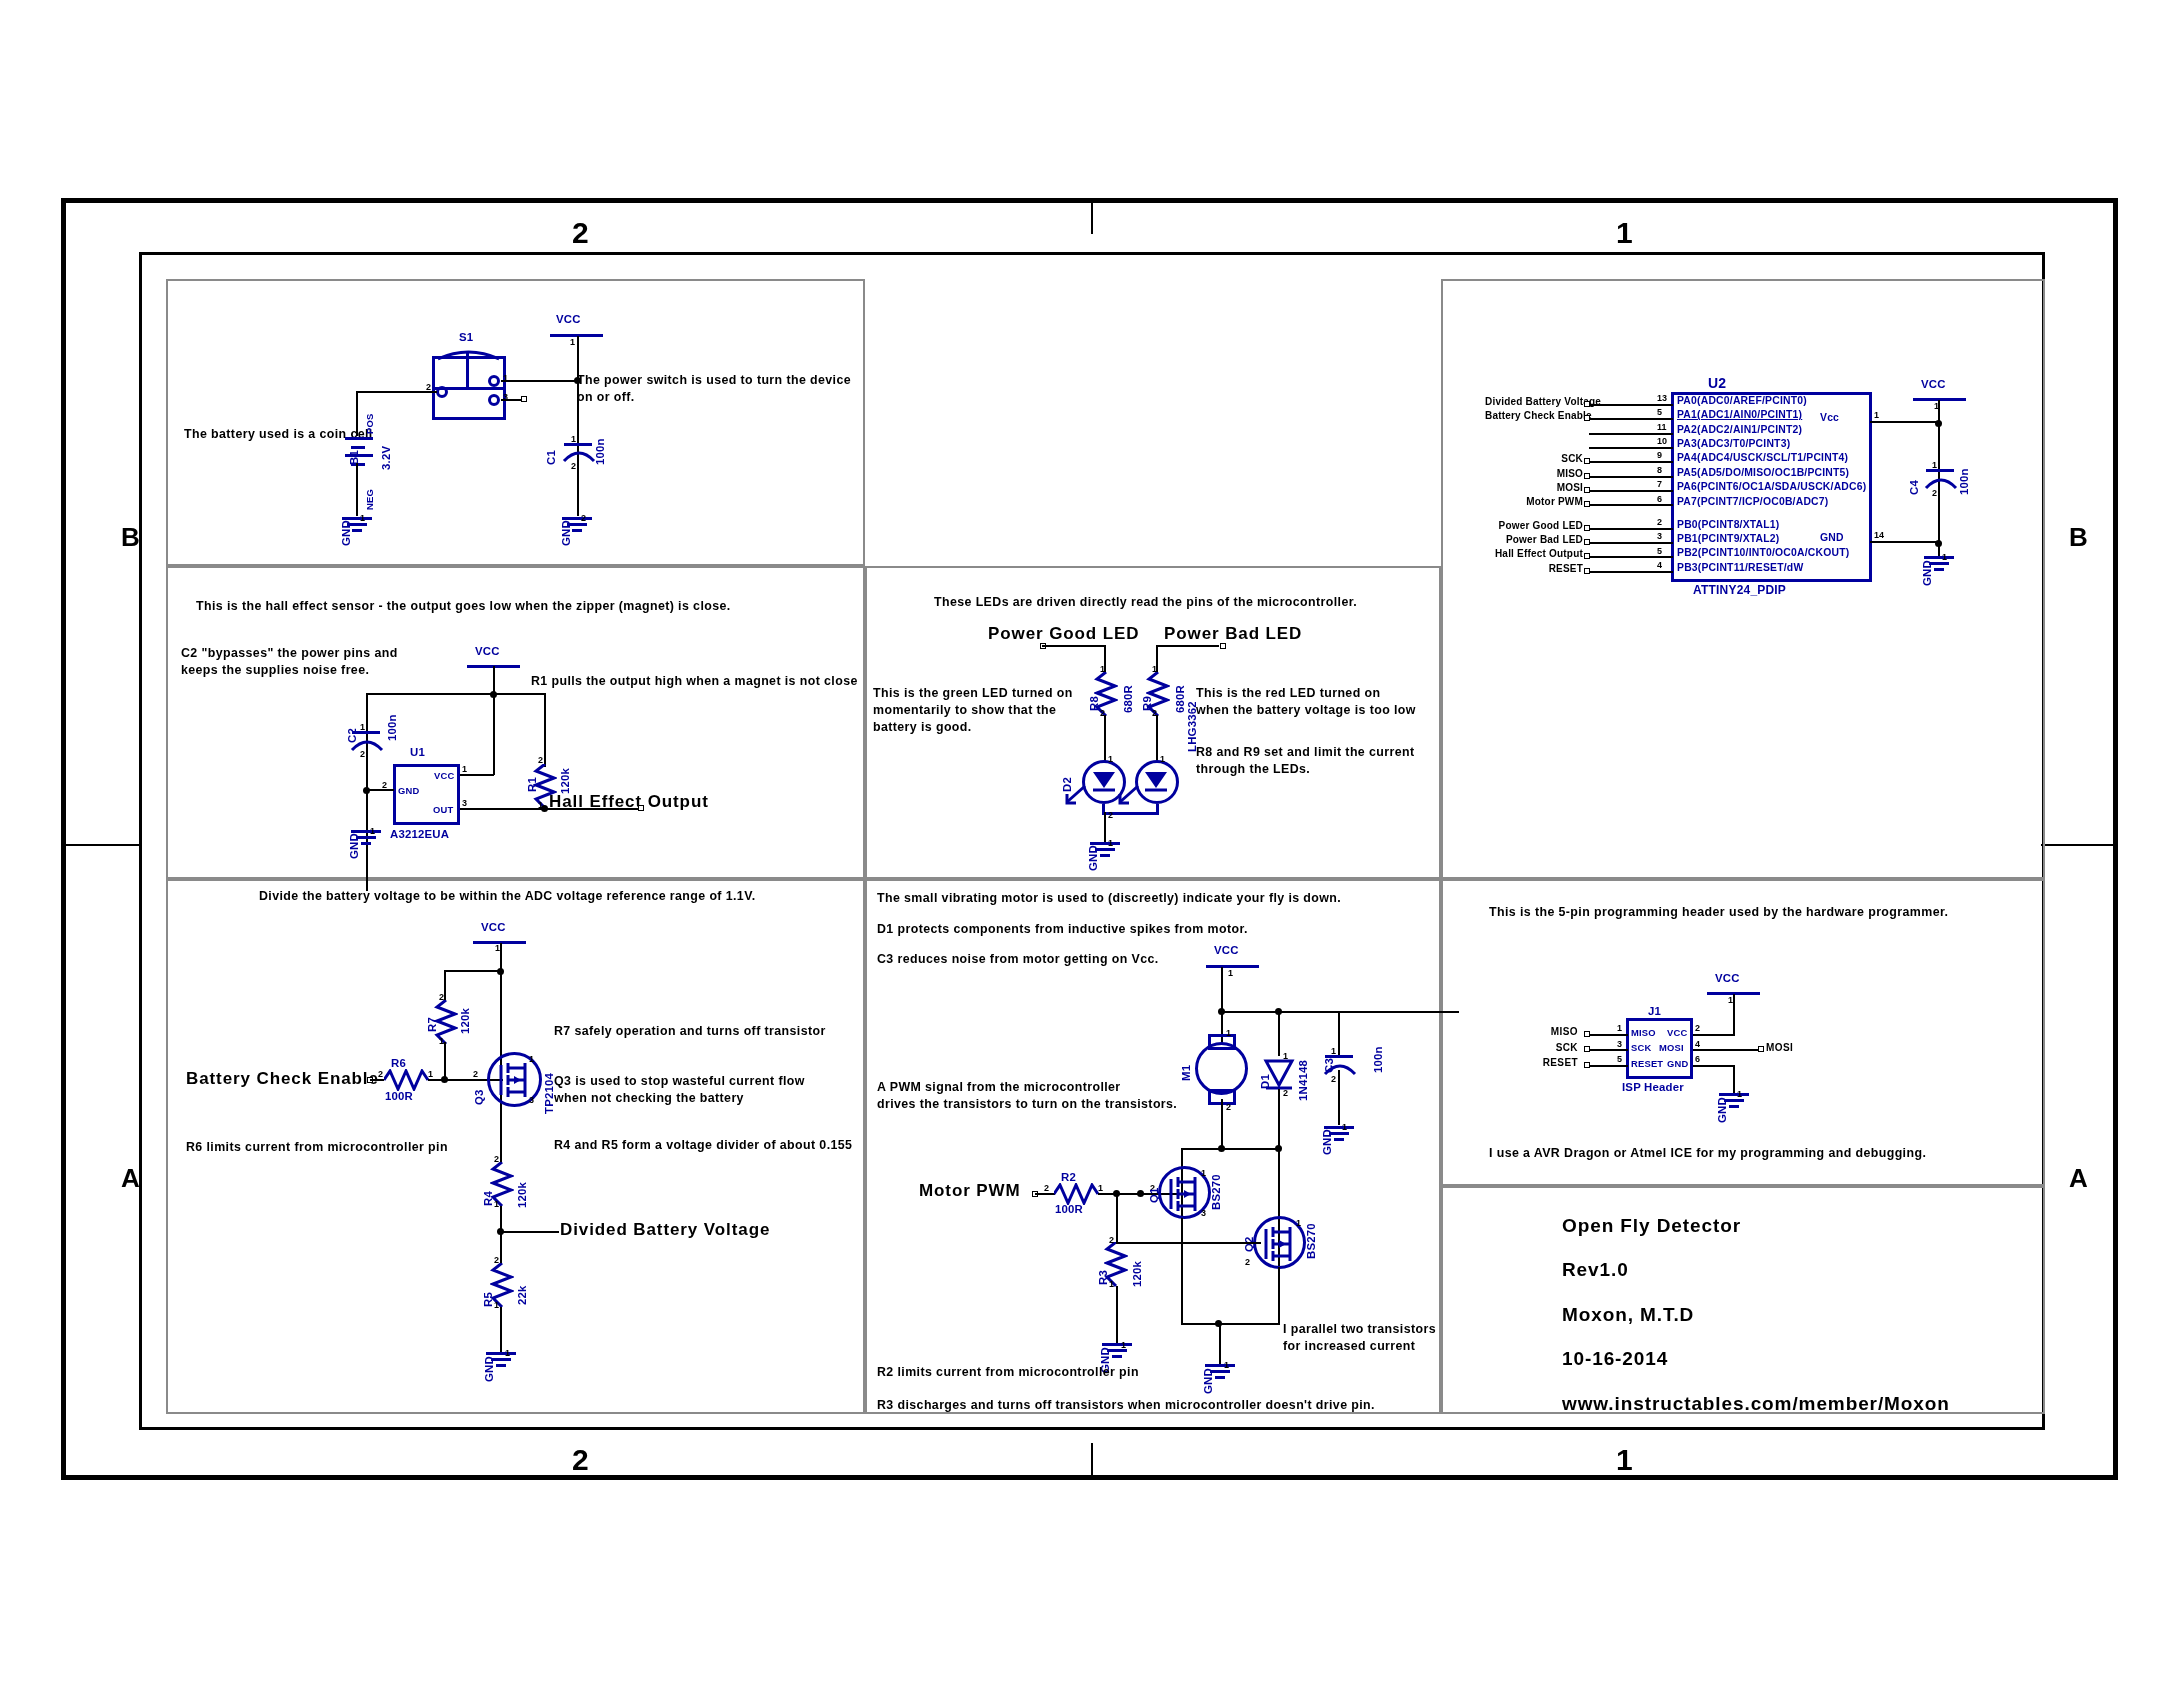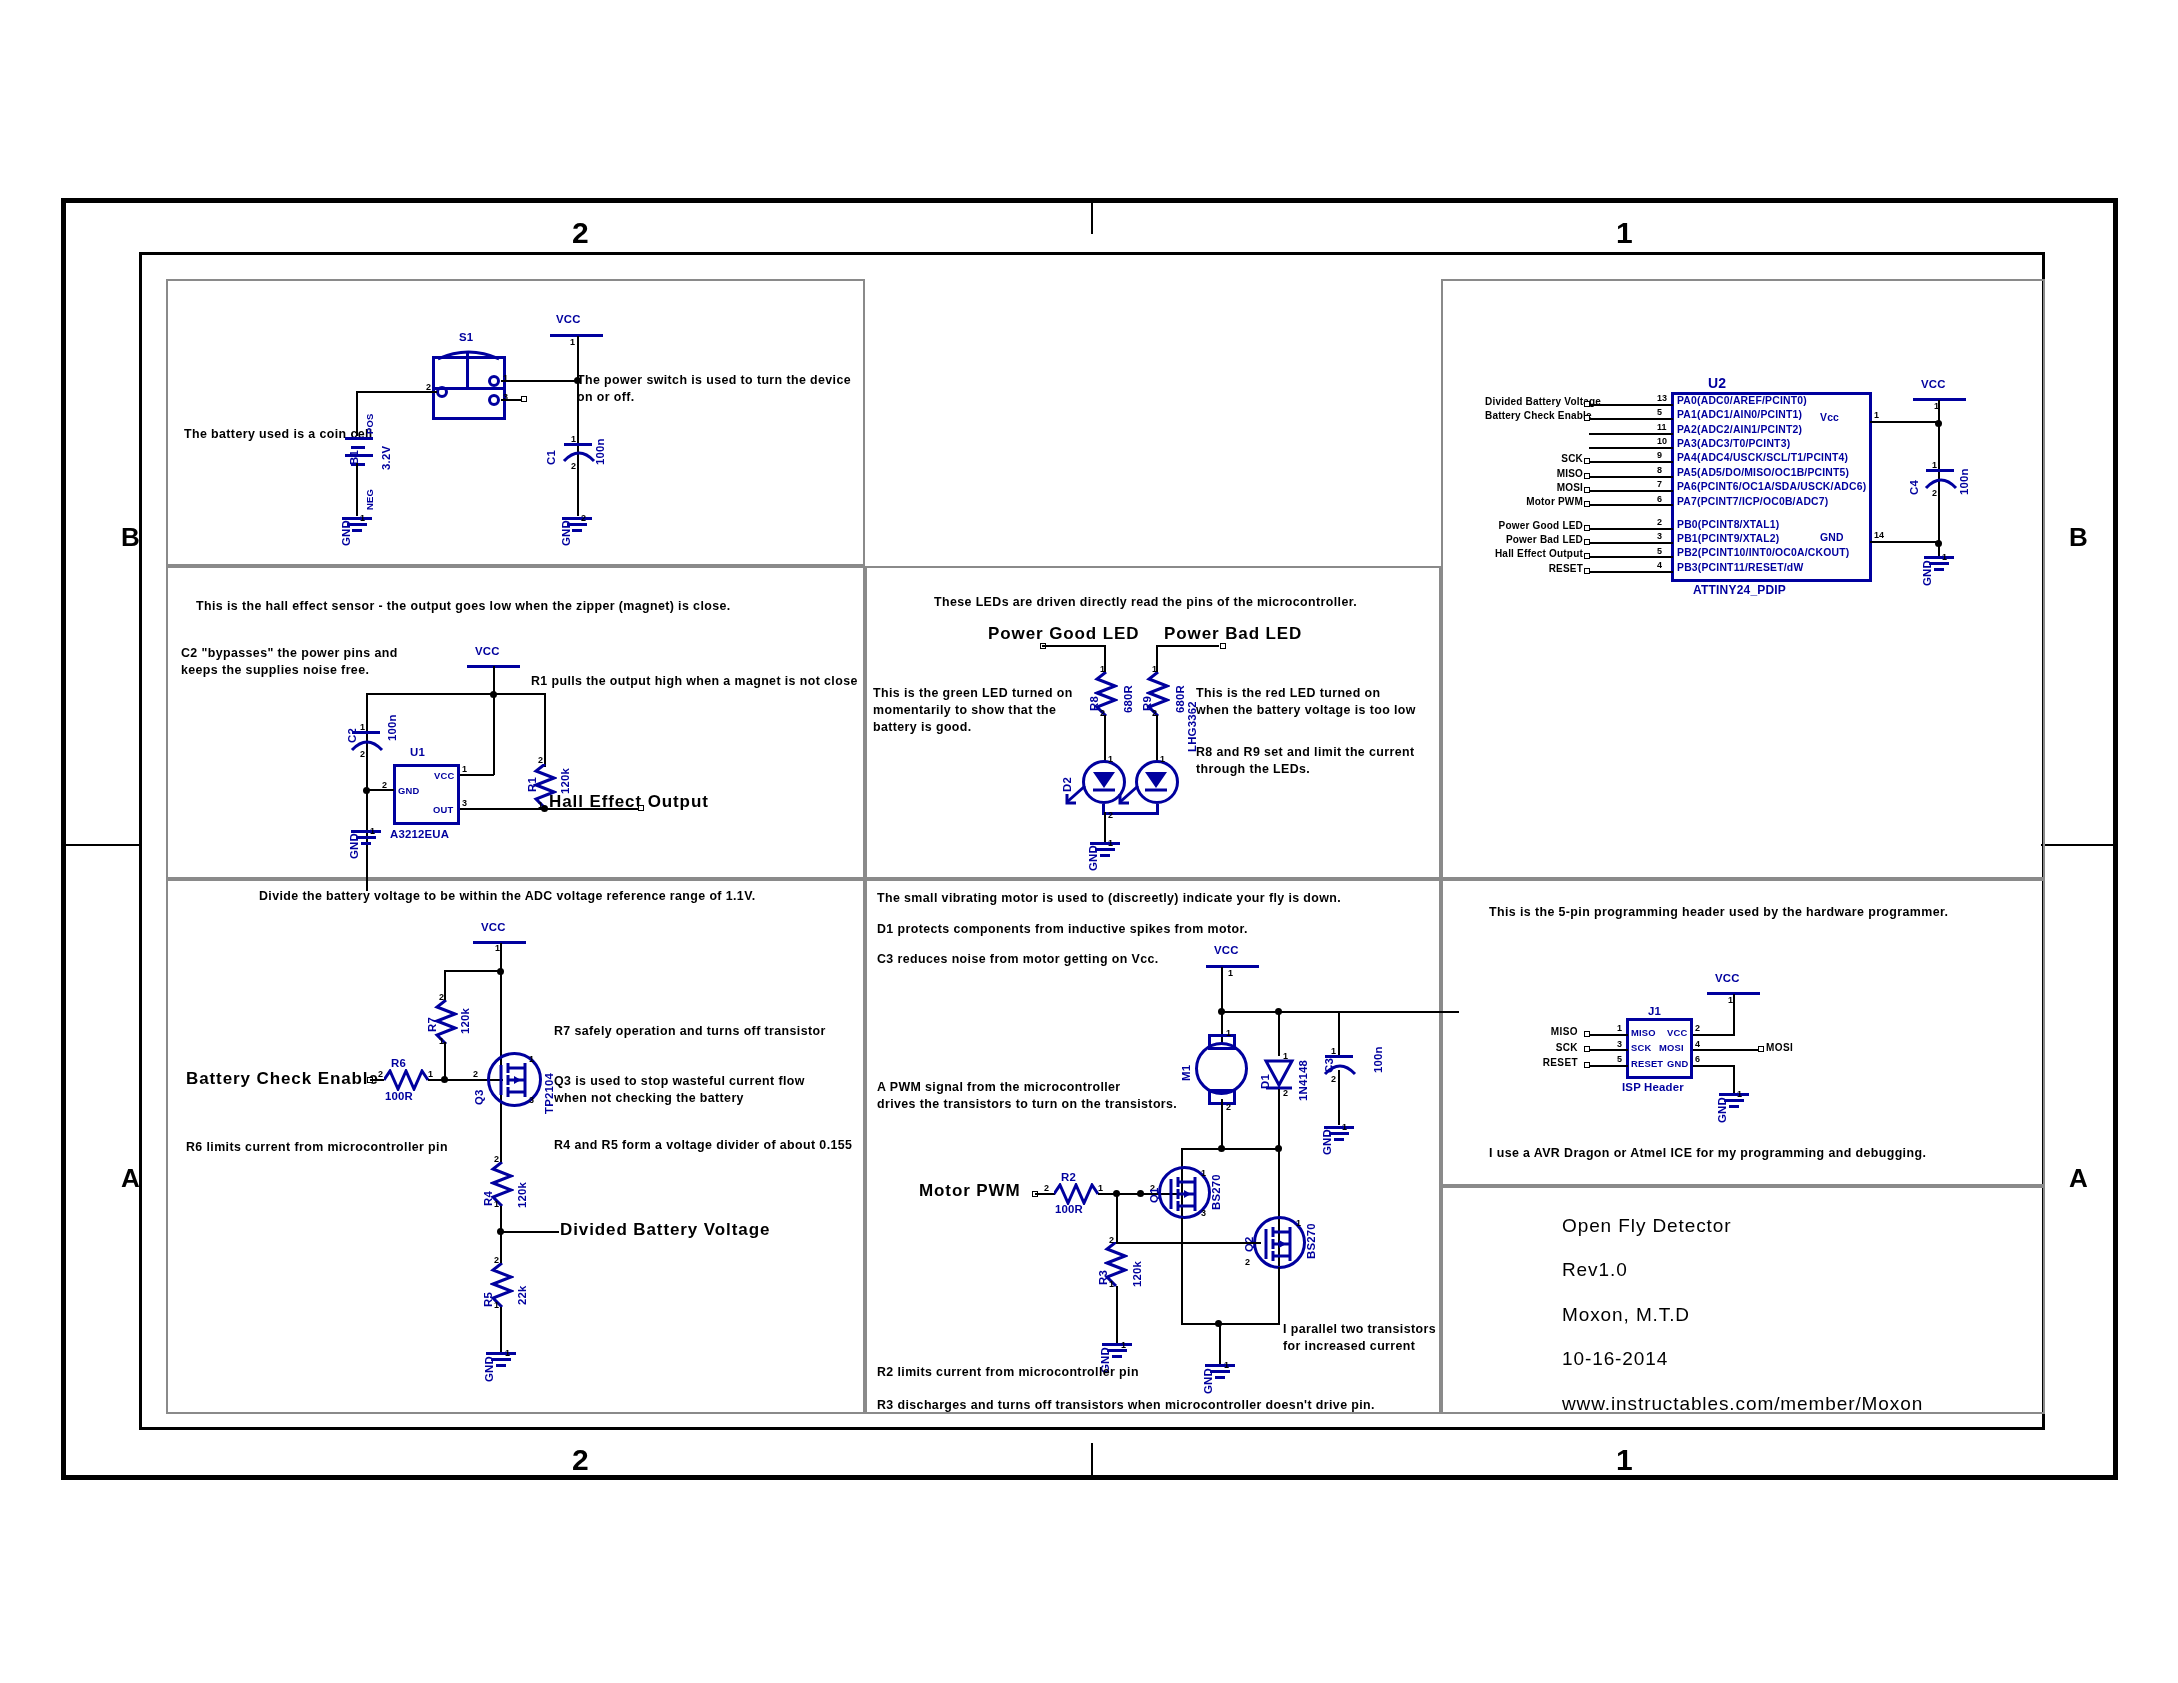--- a/index.html
+++ b/index.html
@@ -18,21 +18,21 @@
   
   .blk{position:absolute;border:2px solid #8a8a8a;box-sizing:border-box;background:transparent;}
 
   
   .note{position:absolute;color:#000;font-weight:bold;font-size:12.4px;line-height:17px;letter-spacing:0.4px;white-space:pre;}
   .lbl{position:absolute;color:#00009e;font-weight:bold;font-size:11.4px;letter-spacing:0.2px;white-space:pre;}
   .lbl.sm{font-size:9.4px;}
   .pinnum{position:absolute;color:#000;font-weight:bold;font-size:9px;}
   .netlbl{position:absolute;color:#000;font-weight:bold;font-size:12.4px;white-space:pre;letter-spacing:0.4px;}
   .rot{transform-origin:0 0;transform:rotate(-90deg);}
-  .title-line{position:absolute;color:#000;font-weight:normal;font-size:19px;letter-spacing:0.9px;white-space:pre;}
+  .title-line{position:absolute;color:#000;font-weight:bold;font-size:19px;letter-spacing:0.9px;white-space:pre;}
 
   
   .w{position:absolute;background:#000;}
   .wh{height:2px;}
   .wv{width:2px;}
   .bw{position:absolute;background:#00009e;}
   .bwh{height:3px;}
   .bwv{width:3px;}
   .dot{position:absolute;width:7px;height:7px;border-radius:50%;background:#000;}
 
@@ -277,21 +277,21 @@
   <div id="mcu-left-1">
       <div class="netlbl" style="left: 1485px; top: 396px; font-size: 10px; letter-spacing: 0.2px; text-align: right; width: 98px;">Divided Battery Voltage</div>
       <div class="pinstub" style="left: 1584px; top: 401px;"></div>
       <div class="w wh" style="left: 1589px; top: 404px; width: 84px;"></div>
       <div class="pinnum" style="left: 1657px; top: 393px;">13</div>
       <div class="lbl" style="left: 1677px; top: 395px; font-size: 10.4px;">PA0(ADC0/AREF/PCINT0)</div>
       <div class="netlbl" style="left: 1485px; top: 410px; font-size: 10px; letter-spacing: 0.2px; text-align: right; width: 98px;">Battery Check Enable</div>
       <div class="pinstub" style="left: 1584px; top: 415px;"></div>
       <div class="w wh" style="left: 1589px; top: 418px; width: 84px;"></div>
       <div class="pinnum" style="left: 1657px; top: 407px;">5</div>
-      <div class="lbl" style="left: 1677px; top: 409px; font-size: 10.4px;">PA1(ADC1/AIN0/PCINT1)</div>
+      <div class="lbl" style="left: 1677px; top: 409px; font-size: 10.4px; text-decoration: underline;">PA1(ADC1/AIN0/PCINT1)</div>
       <div class="w wh" style="left: 1589px; top: 433px; width: 84px;"></div>
       <div class="pinnum" style="left: 1657px; top: 422px;">11</div>
       <div class="lbl" style="left: 1677px; top: 424px; font-size: 10.4px;">PA2(ADC2/AIN1/PCINT2)</div>
       <div class="w wh" style="left: 1589px; top: 447px; width: 84px;"></div>
       <div class="pinnum" style="left: 1657px; top: 436px;">10</div>
       <div class="lbl" style="left: 1677px; top: 438px; font-size: 10.4px;">PA3(ADC3/T0/PCINT3)</div>
       <div class="netlbl" style="left: 1485px; top: 453px; font-size: 10px; letter-spacing: 0.2px; text-align: right; width: 98px;">SCK</div>
       <div class="pinstub" style="left: 1584px; top: 458px;"></div>
       <div class="w wh" style="left: 1589px; top: 461px; width: 84px;"></div>
       <div class="pinnum" style="left: 1657px; top: 450px;">9</div>

